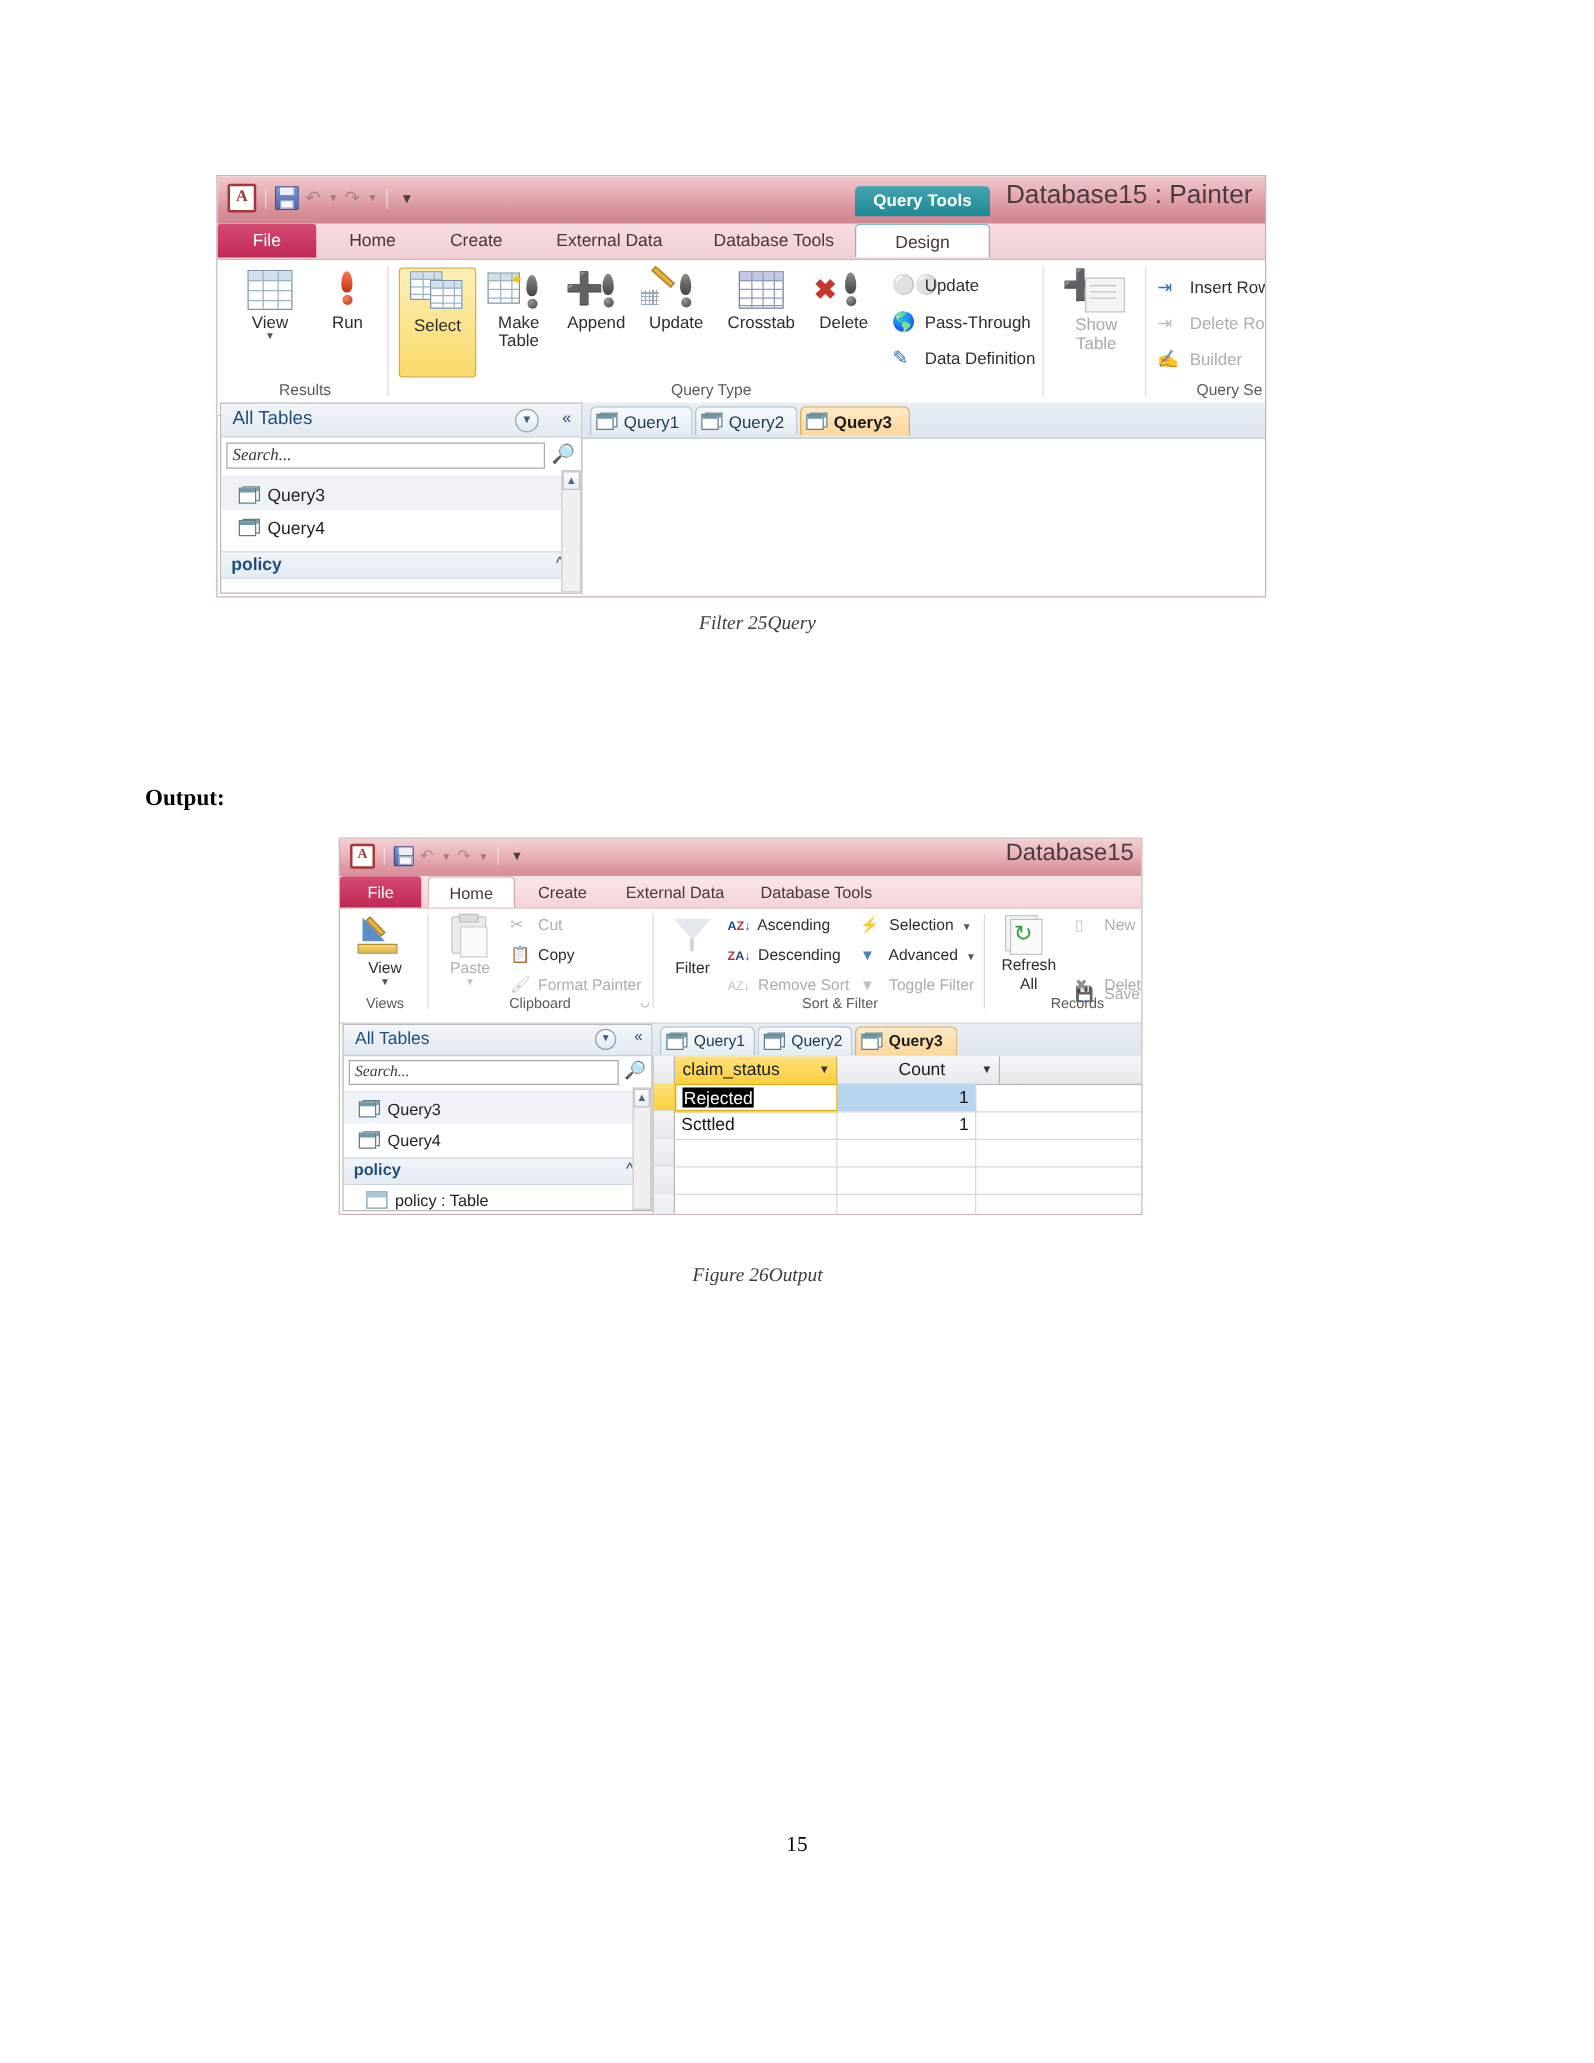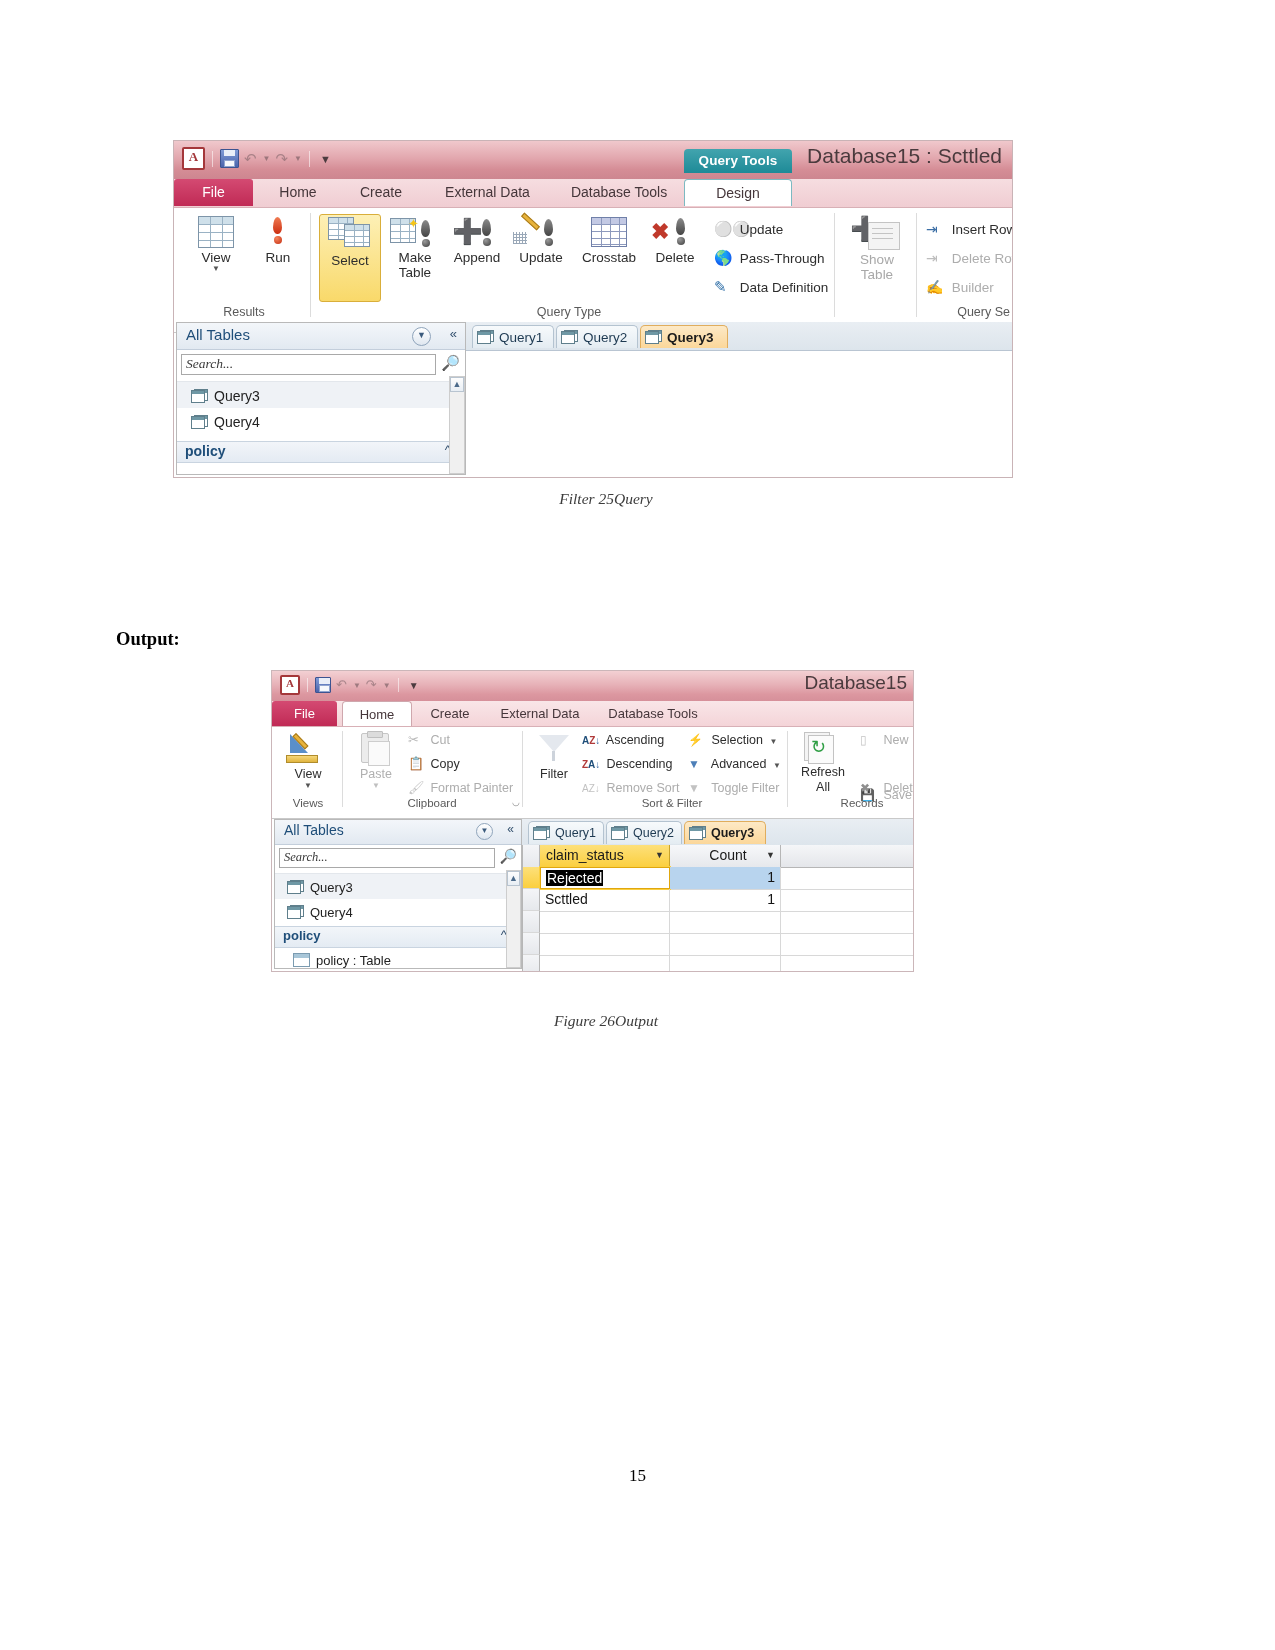--- a/index.html
+++ b/index.html
@@ -508,21 +508,21 @@
       <div class="undo-arrow">↶</div>
       <div class="tiny-caret">▼</div>
       <div class="redo-arrow">↷</div>
       <div class="tiny-caret">▼</div>
       <div class="qat-sep"></div>
       <div class="qat-more">▼</div>
     </div>
 
     <div class="ctx-tab" style="left:510px; top:8px; width:108px; height:24px; line-height:24px;">Query Tools</div>
 
-    <div class="win-title" style="right:10px;">Database15 : Scttled</div>
+    <div class="win-title" style="right:10px;">Database15 : Painter</div>
   </div>
 
   <div class="tabrow" style="height:28px;">
     <div class="tab file" style="left:0px; width:79px;">File</div>
     <div class="tab" style="left:88px; width:72px;">Home</div>
     <div class="tab" style="left:168px; width:78px;">Create</div>
     <div class="tab" style="left:252px; width:123px;">External Data</div>
     <div class="tab" style="left:380px; width:130px;">Database Tools</div>
     <div class="tab active-design" style="left:510px; width:108px;">Design</div>
   </div>
@@ -952,21 +952,21 @@
   </div>
 
   <div class="sheet" style="left:250px; top:174px; right:0; bottom:0; border-left:1px solid #b6b6b6;">
 
     <div class="sheet-hdr">
       <div style="position:absolute;left:0;top:0;width:17px;height:22px;border-right:1px solid #b6b6b6;background:linear-gradient(to bottom,#f4f5f7,#e6e8ec);box-sizing:border-box;"></div>
       <div class="colhdr hl" style="left:17px; width:130px;">
         <span>claim_status</span>
         <span class="cv">▼</span>
       </div>
-      <div class="colhdr" style="left:147px; width:111px; text-align:center;">
+      <div class="colhdr" style="left:147px; width:130px; text-align:center;">
         <span>Count</span>
         <span class="cv">▼</span>
       </div>
     </div>
 
     <div class="cellrow" style="top:22px;">
       <div class="rowsel cur"></div>
       <div class="cell editing" style="left:17px; width:130px;">
         <span class="txt">Rejected</span>
       </div>

